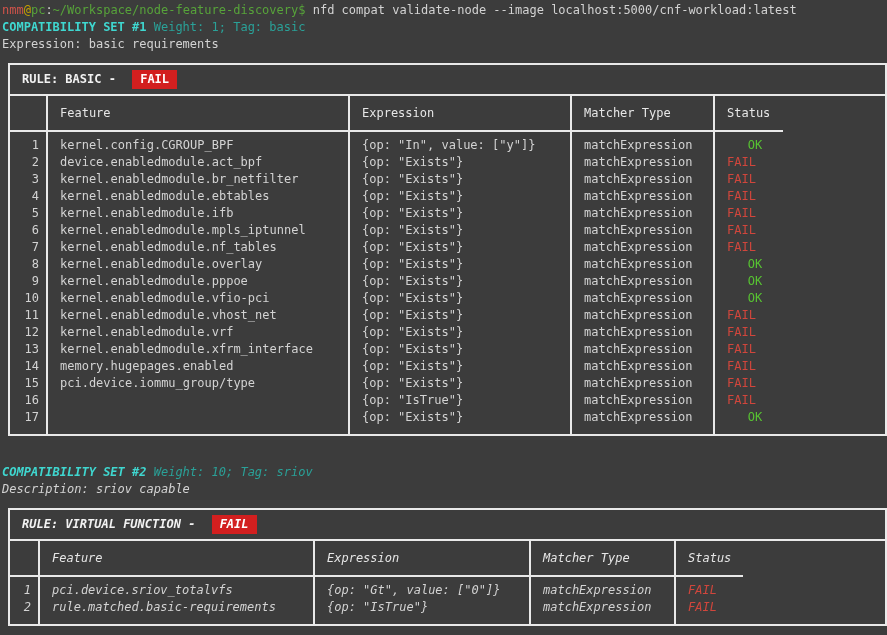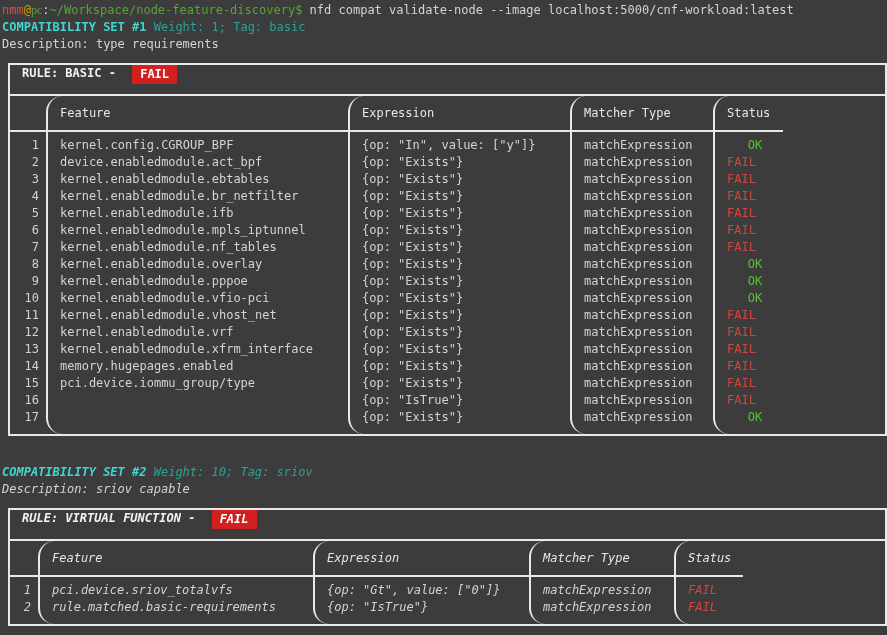--- a/index.html
+++ b/index.html
@@ -14,55 +14,55 @@
     background:var(--background);
     color:var(--foreground);
     font-family:"DejaVu Sans Mono","Liberation Mono",monospace;
     font-size:12px;
     line-height:17px;
     padding:2px 0 0 2px;
   }
   .line{height:17px;white-space:pre;}
   .prompt-user{color:var(--prompt-user);}
   .prompt-at{color:var(--prompt-at);}
-  .prompt-host{color:var(--prompt-host);font-family:Liberation Serif, serif;}
+  .prompt-host{color:var(--prompt-host);}
   .prompt-sep{color:var(--foreground);}
   .prompt-path{color:var(--prompt-path);}
   .prompt-symbol{color:var(--prompt-path);}
   .command{color:var(--foreground);}
   .set-title{color:var(--cyan-bright);font-weight:bold;}
   .set-meta{color:var(--cyan-dim);}
   .desc{color:var(--foreground);}
   .section{margin-top:0;}
   .section + .section{margin-top:28px;font-style:italic;}
 
   .rtable{
     border:2px solid var(--border);
     margin-left:6px;
     margin-top:10px;
     background:var(--background);
   }
   .rtable-title{
     height:31px;
     border-bottom:2px solid var(--border);
-    display:flex;align-items:flex-start;
+    display:flex;align-items:center;
     padding-left:12px;
     font-weight:bold;color:#f2f2f2;
     white-space:pre;
   }
   .badge{
     display:inline-block;
     background:var(--badge-bg);
     color:var(--badge-fg);
     font-weight:bold;
     padding:1px 8px;
     margin-left:9px;
   }
   .rtable-grid{display:flex;align-items:stretch;}
-  .rcol{flex:0 0 auto;border-radius:16px;}
+  .rcol{flex:0 0 auto;}
   .rcol + .rcol{border-left:2px solid var(--border);}
   .hcell{
     height:36px;
     border-bottom:2px solid var(--border);
     display:flex;align-items:center;
     padding-left:12px;
     color:#e6e6e6;
     white-space:pre;
   }
   .rcol-num .hcell{padding-left:0;}
@@ -73,21 +73,21 @@
   .status-fail{color:var(--red);}
 </style>
 </head>
 <body>
 
 <div>
   <div class="line"><span class="prompt-user">nmm</span><span class="prompt-at">@</span><span class="prompt-host">pc</span><span class="prompt-sep">:</span><span class="prompt-path">~/Workspace/node-feature-discovery</span><span class="prompt-symbol">$</span><span class="command"> <span>nfd compat validate-node --image localhost:5000/cnf-workload:latest</span></span></div>
   <div id="sets-mount">
   <div class="section">
     <div class="line"><span class="set-title">COMPATIBILITY SET #1</span><span class="set-meta"> Weight: 1; Tag: basic</span></div>
-    <div class="line desc">Description: type requirements</div>
+    <div class="line desc">Expression: basic requirements</div>
     <div class="rtable">
       <div class="rtable-title"><span>RULE: BASIC - </span><span class="badge">FAIL</span></div>
       <div class="rtable-grid">
             <div class="rcol rcol-num" style="width: 36px;">
               <div class="hcell"></div>
               <div class="rbody">
                 <div class="rcell">1</div>
                 <div class="rcell">2</div>
                 <div class="rcell">3</div>
                 <div class="rcell">4</div>
@@ -104,22 +104,22 @@
                 <div class="rcell">15</div>
                 <div class="rcell">16</div>
                 <div class="rcell">17</div>
               </div>
             </div>
             <div class="rcol rcol-feature" style="width: 302px;">
               <div class="hcell">Feature</div>
               <div class="rbody">
                 <div class="rcell">kernel.config.CGROUP_BPF</div>
                 <div class="rcell">device.enabledmodule.act_bpf</div>
+                <div class="rcell">kernel.enabledmodule.br_netfilter</div>
                 <div class="rcell">kernel.enabledmodule.ebtables</div>
-                <div class="rcell">kernel.enabledmodule.br_netfilter</div>
                 <div class="rcell">kernel.enabledmodule.ifb</div>
                 <div class="rcell">kernel.enabledmodule.mpls_iptunnel</div>
                 <div class="rcell">kernel.enabledmodule.nf_tables</div>
                 <div class="rcell">kernel.enabledmodule.overlay</div>
                 <div class="rcell">kernel.enabledmodule.pppoe</div>
                 <div class="rcell">kernel.enabledmodule.vfio-pci</div>
                 <div class="rcell">kernel.enabledmodule.vhost_net</div>
                 <div class="rcell">kernel.enabledmodule.vrf</div>
                 <div class="rcell">kernel.enabledmodule.xfrm_interface</div>
                 <div class="rcell">memory.hugepages.enabled</div>

